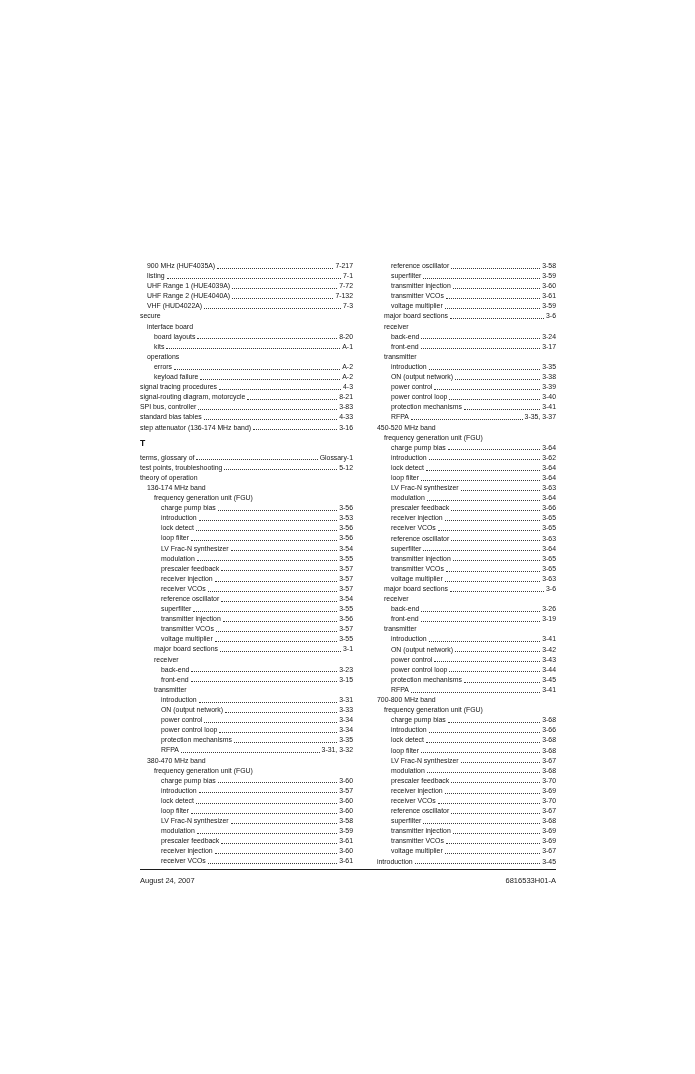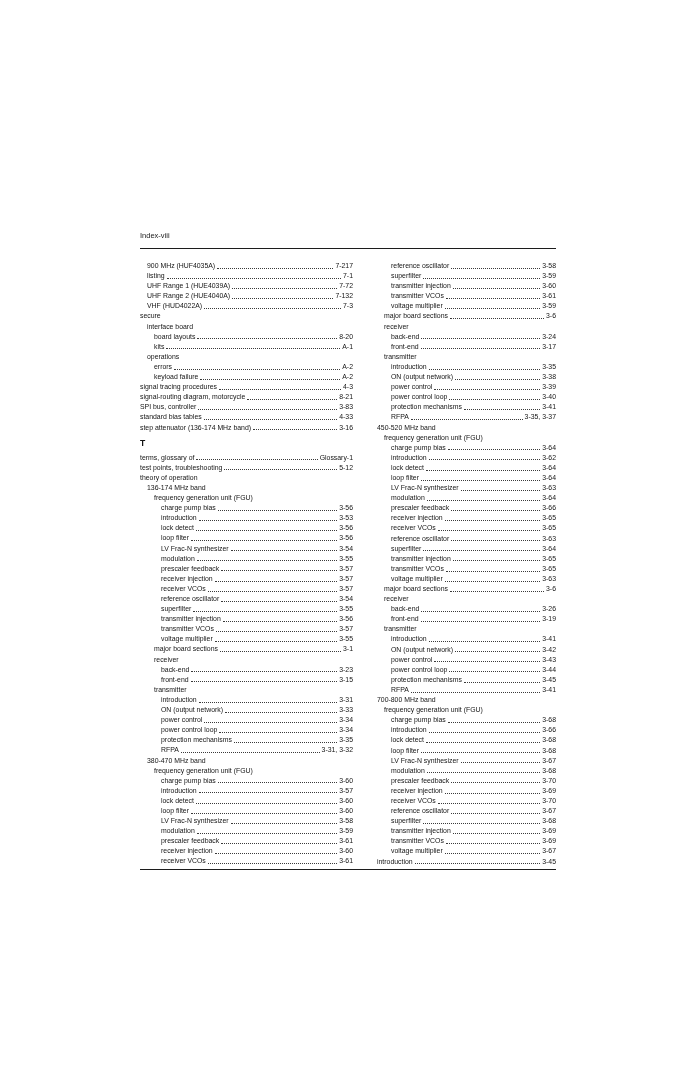--- a/index.html
+++ b/index.html
@@ -83,24 +83,20 @@
     font-size: 7.5px;
     line-height: 9px;
     color: #1a1a1a;
   }
 </style>
 </head>
 <body>
 
 <div class="page">
 
-  <div class="header">
-    <span class="hdr-label">Index-viii</span>
-    <div class="rule"></div>
-  </div>
 
   <div class="columns">
     <div class="col col-left" id="col-left">
         <div class="row lvl1">
           <span class="etext">900 MHz (HUF4035A)</span>
           <span class="leader"></span>
           <span class="pageno">7-217</span>
         </div>
         <div class="row lvl1">
           <span class="etext">listing</span>
@@ -656,15 +652,19 @@
         <div class="row lvl1">
           <span class="etext">introduction</span>
           <span class="leader"></span>
           <span class="pageno">3-45</span>
         </div>
       </div>
   </div>
 
   <div class="footer">
     <div class="rule"></div>
+    <div class="ftr-row">
+      <span>August 24, 2007</span>
+      <span>6816533H01-A</span>
+    </div>
   </div>
 
 </div>
 
 </body></html>

